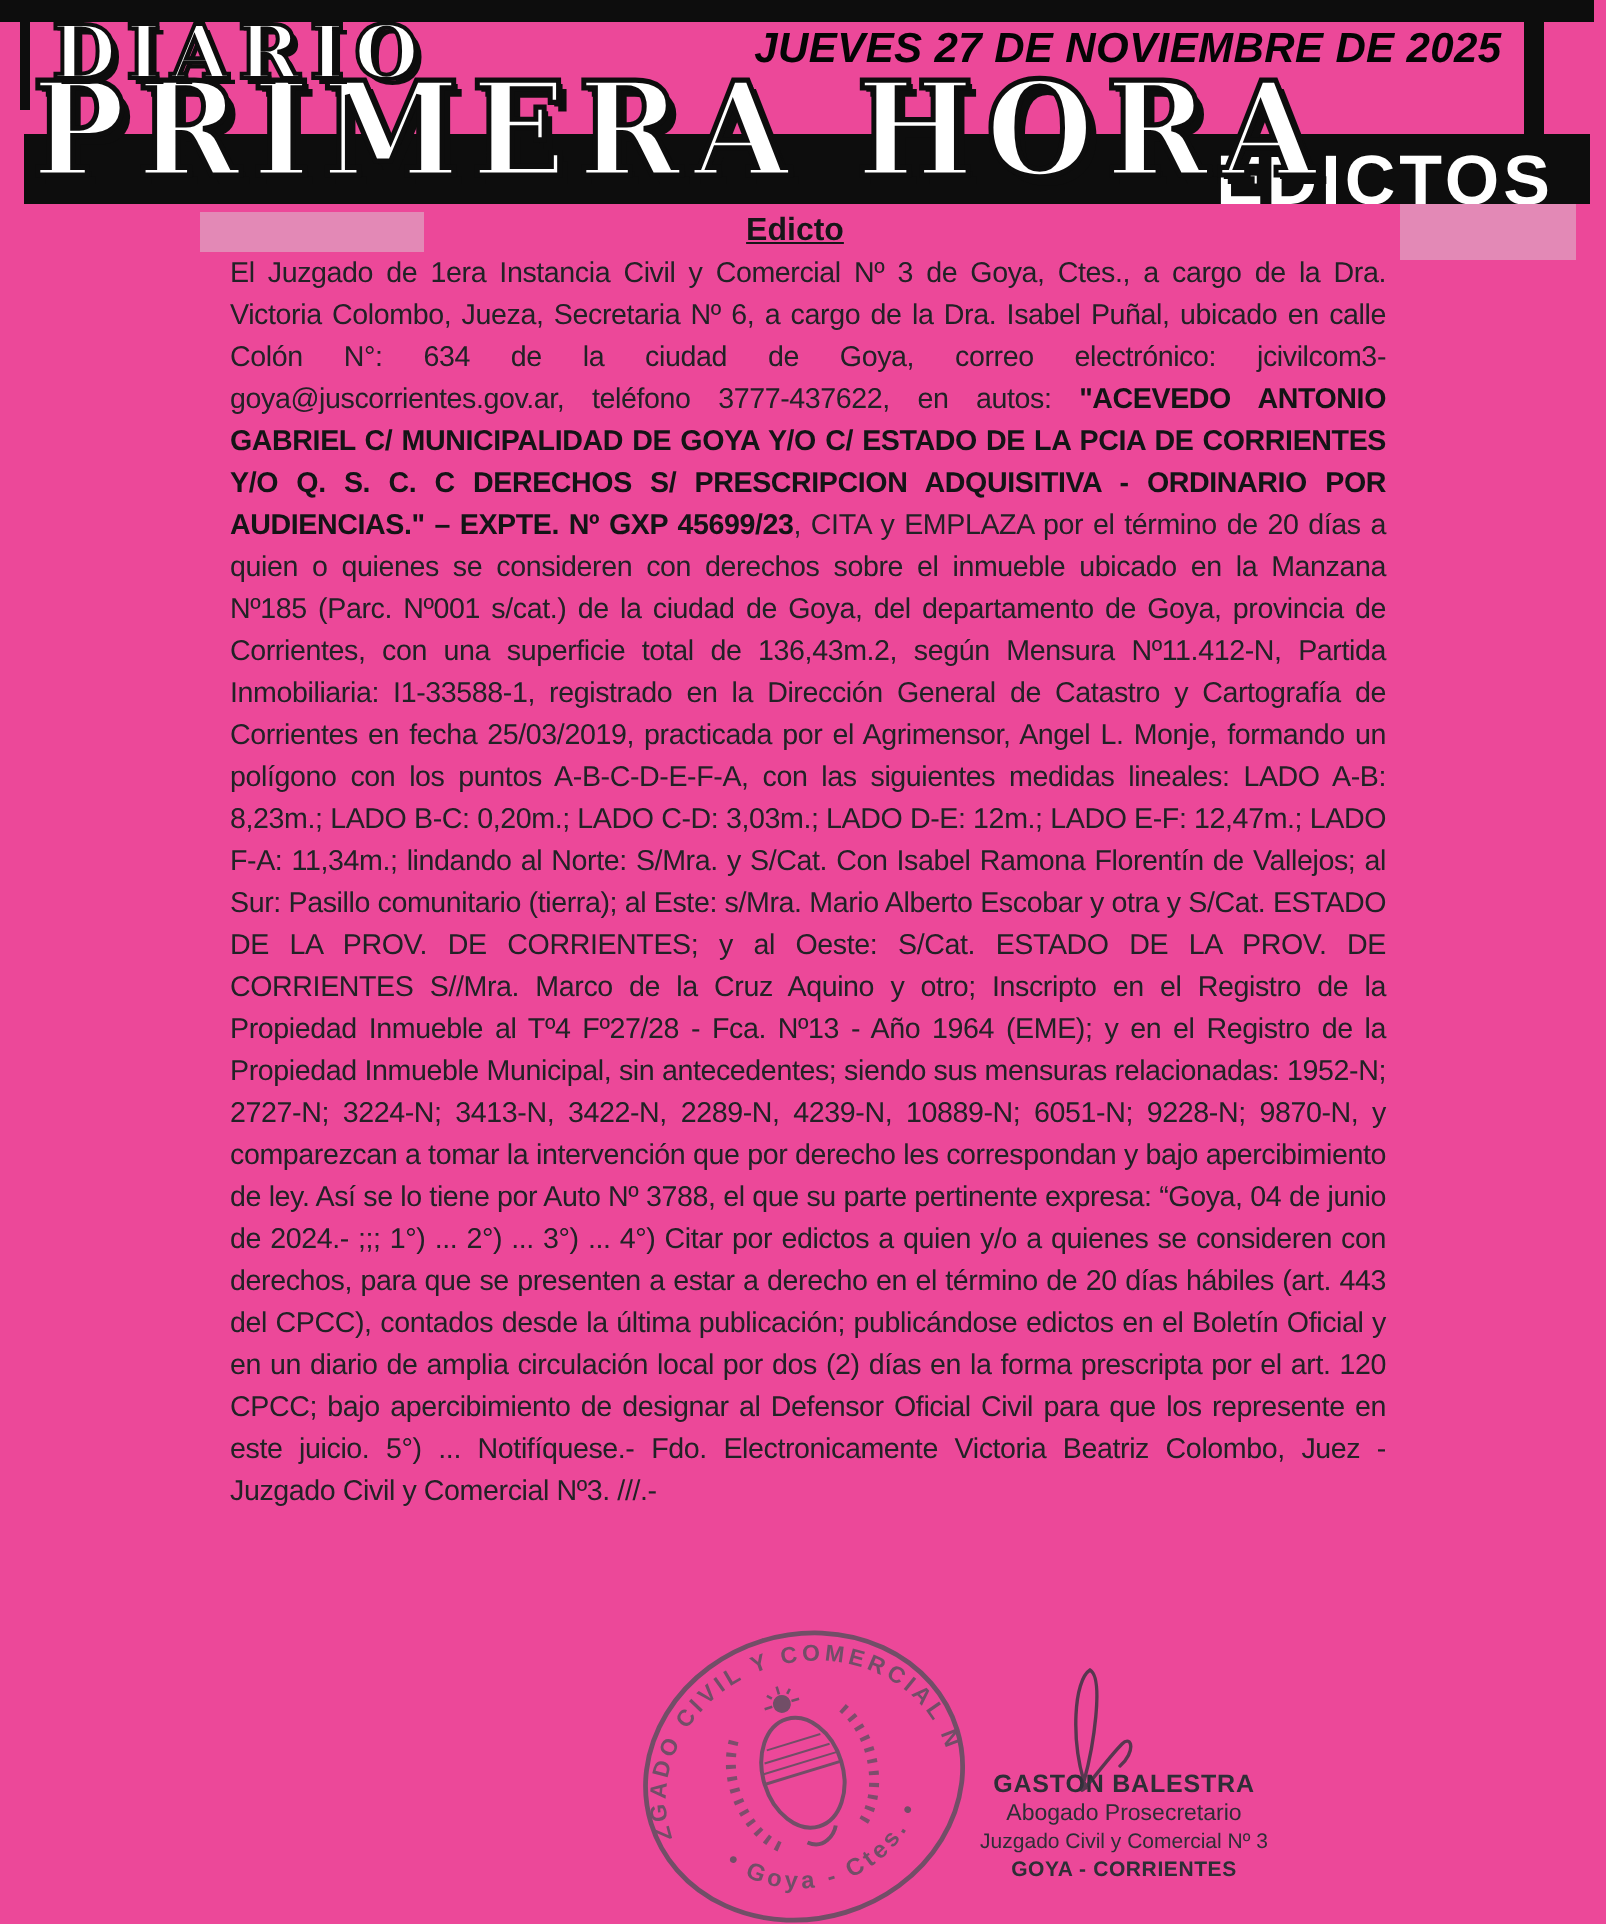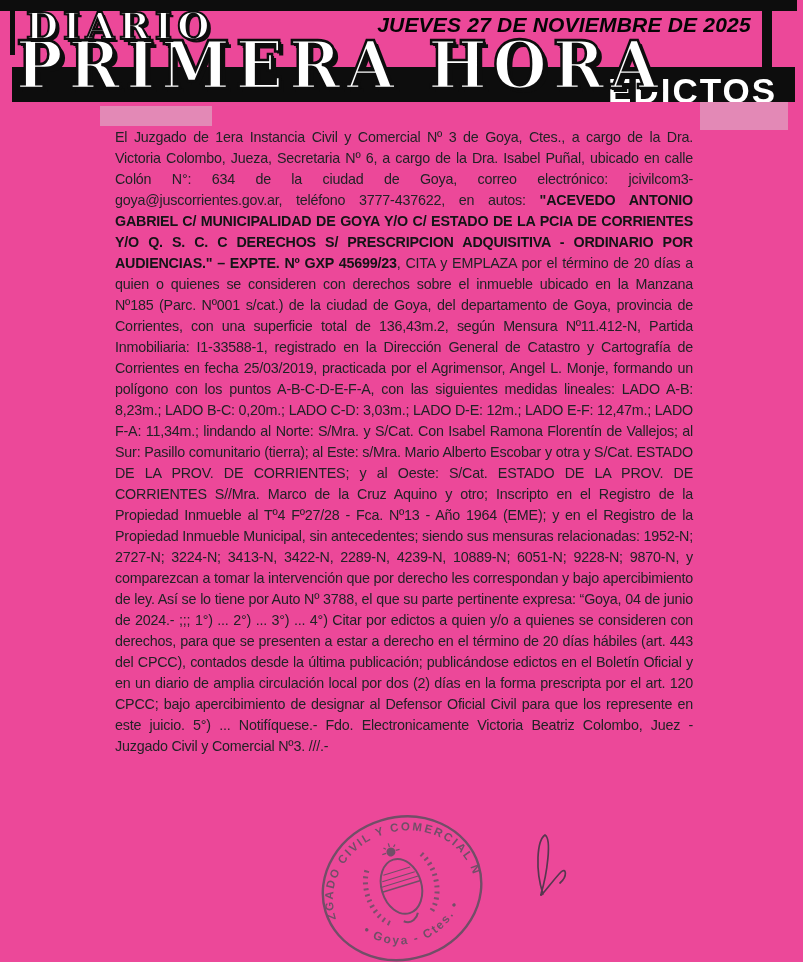--- a/index.html
+++ b/index.html
@@ -78,20 +78,21 @@
     <div class="dateline">JUEVES 27 DE NOVIEMBRE DE 2025</div>
     <div class="band">
       <div class="edictos">EDICTOS</div>
     </div>
     <div class="primera">PRIMERA HORA</div>
   </div>
 
   <div class="scan-smudge" style="left:100px;top:106px;width:112px;height:20px;"></div>
   <div class="scan-smudge" style="left:700px;top:102px;width:88px;height:28px;"></div>
 
+  <div class="heading">Edicto</div>
   <p class="bodytext"><span>El Juzgado de 1era Instancia Civil y Comercial Nº 3 de Goya, Ctes., a cargo de la Dra. Victoria Colombo, Jueza, Secretaria Nº 6, a cargo de la Dra. Isabel Puñal, ubicado en calle Colón N°: 634 de la ciudad de Goya, correo electrónico: jcivilcom3-goya@juscorrientes.gov.ar, teléfono 3777-437622, en autos: </span><span class="bold">"ACEVEDO ANTONIO GABRIEL  C/ MUNICIPALIDAD DE GOYA Y/O C/ ESTADO DE LA PCIA DE CORRIENTES Y/O Q. S. C. C DERECHOS S/ PRESCRIPCION ADQUISITIVA - ORDINARIO POR AUDIENCIAS." – EXPTE. Nº GXP 45699/23</span><span>, CITA y EMPLAZA por el término de 20 días a quien o quienes se consideren con derechos sobre el inmueble ubicado en la Manzana Nº185 (Parc. Nº001 s/cat.) de la ciudad de Goya, del departamento de Goya, provincia de Corrientes, con una superficie total de 136,43m.2, según Mensura Nº11.412-N, Partida Inmobiliaria: I1-33588-1, registrado en la Dirección General de Catastro y Cartografía de Corrientes en fecha 25/03/2019, practicada por el Agrimensor, Angel L. Monje, formando un polígono con los puntos A-B-C-D-E-F-A, con las siguientes medidas lineales: LADO A-B: 8,23m.; LADO B-C: 0,20m.; LADO C-D: 3,03m.; LADO D-E: 12m.; LADO E-F: 12,47m.; LADO F-A: 11,34m.; lindando al Norte: S/Mra. y S/Cat. Con Isabel Ramona Florentín de Vallejos; al Sur: Pasillo comunitario (tierra); al Este: s/Mra. Mario Alberto Escobar y otra y S/Cat. ESTADO DE LA PROV. DE CORRIENTES; y al Oeste: S/Cat. ESTADO DE LA PROV. DE CORRIENTES S//Mra. Marco de la Cruz Aquino y otro; Inscripto en el Registro de la Propiedad Inmueble al Tº4 Fº27/28 - Fca. Nº13 - Año 1964 (EME); y en el Registro de la Propiedad Inmueble Municipal, sin antecedentes; siendo sus mensuras relacionadas: 1952-N; 2727-N; 3224-N; 3413-N, 3422-N, 2289-N, 4239-N, 10889-N; 6051-N; 9228-N; 9870-N, y comparezcan a tomar la intervención que por derecho les correspondan y bajo apercibimiento de ley. Así se lo tiene por Auto Nº 3788, el que su parte pertinente expresa: “Goya,  04  de junio de 2024.- ;;; 1°) ... 2°) ... 3°) ... 4°) Citar por edictos a quien y/o a quienes se consideren con derechos, para que se presenten a estar a derecho en el término de 20 días hábiles (art. 443 del CPCC), contados desde la última publicación; publicándose edictos en el Boletín Oficial y en un diario de amplia circulación local por dos (2) días en la forma prescripta por el art. 120 CPCC; bajo apercibimiento de designar al Defensor Oficial Civil para que los represente en este juicio. 5°) ... Notifíquese.- Fdo. Electronicamente Victoria Beatriz Colombo, Juez - Juzgado Civil y Comercial Nº3. ///.-</span></p>
 
 
   <svg class="stamp" width="178" height="152" viewBox="0 0 178 152">
     <defs>
       <path id="arcTop" d="M 16,84 A 72,65 0 0 1 160,84"></path>
       <path id="arcBottom" d="M 31,90 A 58,51 0 0 0 145,90"></path>
     </defs>
     <ellipse cx="88" cy="76" rx="80" ry="71" fill="none" stroke="#50505a" stroke-width="2.4"></ellipse>
     <text font-size="11.5" letter-spacing="2">
@@ -117,14 +118,20 @@
       <path d="M 66,106 C 52,94 48,66 60,48" stroke-width="5" stroke-dasharray="2 4" opacity="0.9"></path>
       <path d="M 110,106 C 124,94 128,66 116,48" stroke-width="5" stroke-dasharray="2 4" opacity="0.9"></path>
       <path d="M 80,108 C 87,114 94,108 96,104" stroke-width="2"></path>
     </g>
   </svg>
 
   <svg class="sigstroke" width="85" height="70" viewBox="0 0 85 70">
     <path d="M 38,66 C 30,42 32,12 40,7 C 47,11 42,46 36,66 C 34,72 48,52 56,44 C 61,39 63,48 55,55" fill="none" stroke="#33333d" stroke-width="1.7" stroke-linecap="round"></path>
   </svg>
 
+  <div class="sigblock">
+    <div class="signame">GASTON BALESTRA</div>
+    <div class="sigtitle">Abogado Prosecretario</div>
+    <div class="sigcourt">Juzgado Civil y Comercial Nº 3</div>
+    <div class="sigloc">GOYA - CORRIENTES</div>
+  </div>
 
 </div>
 
 </body></html>

